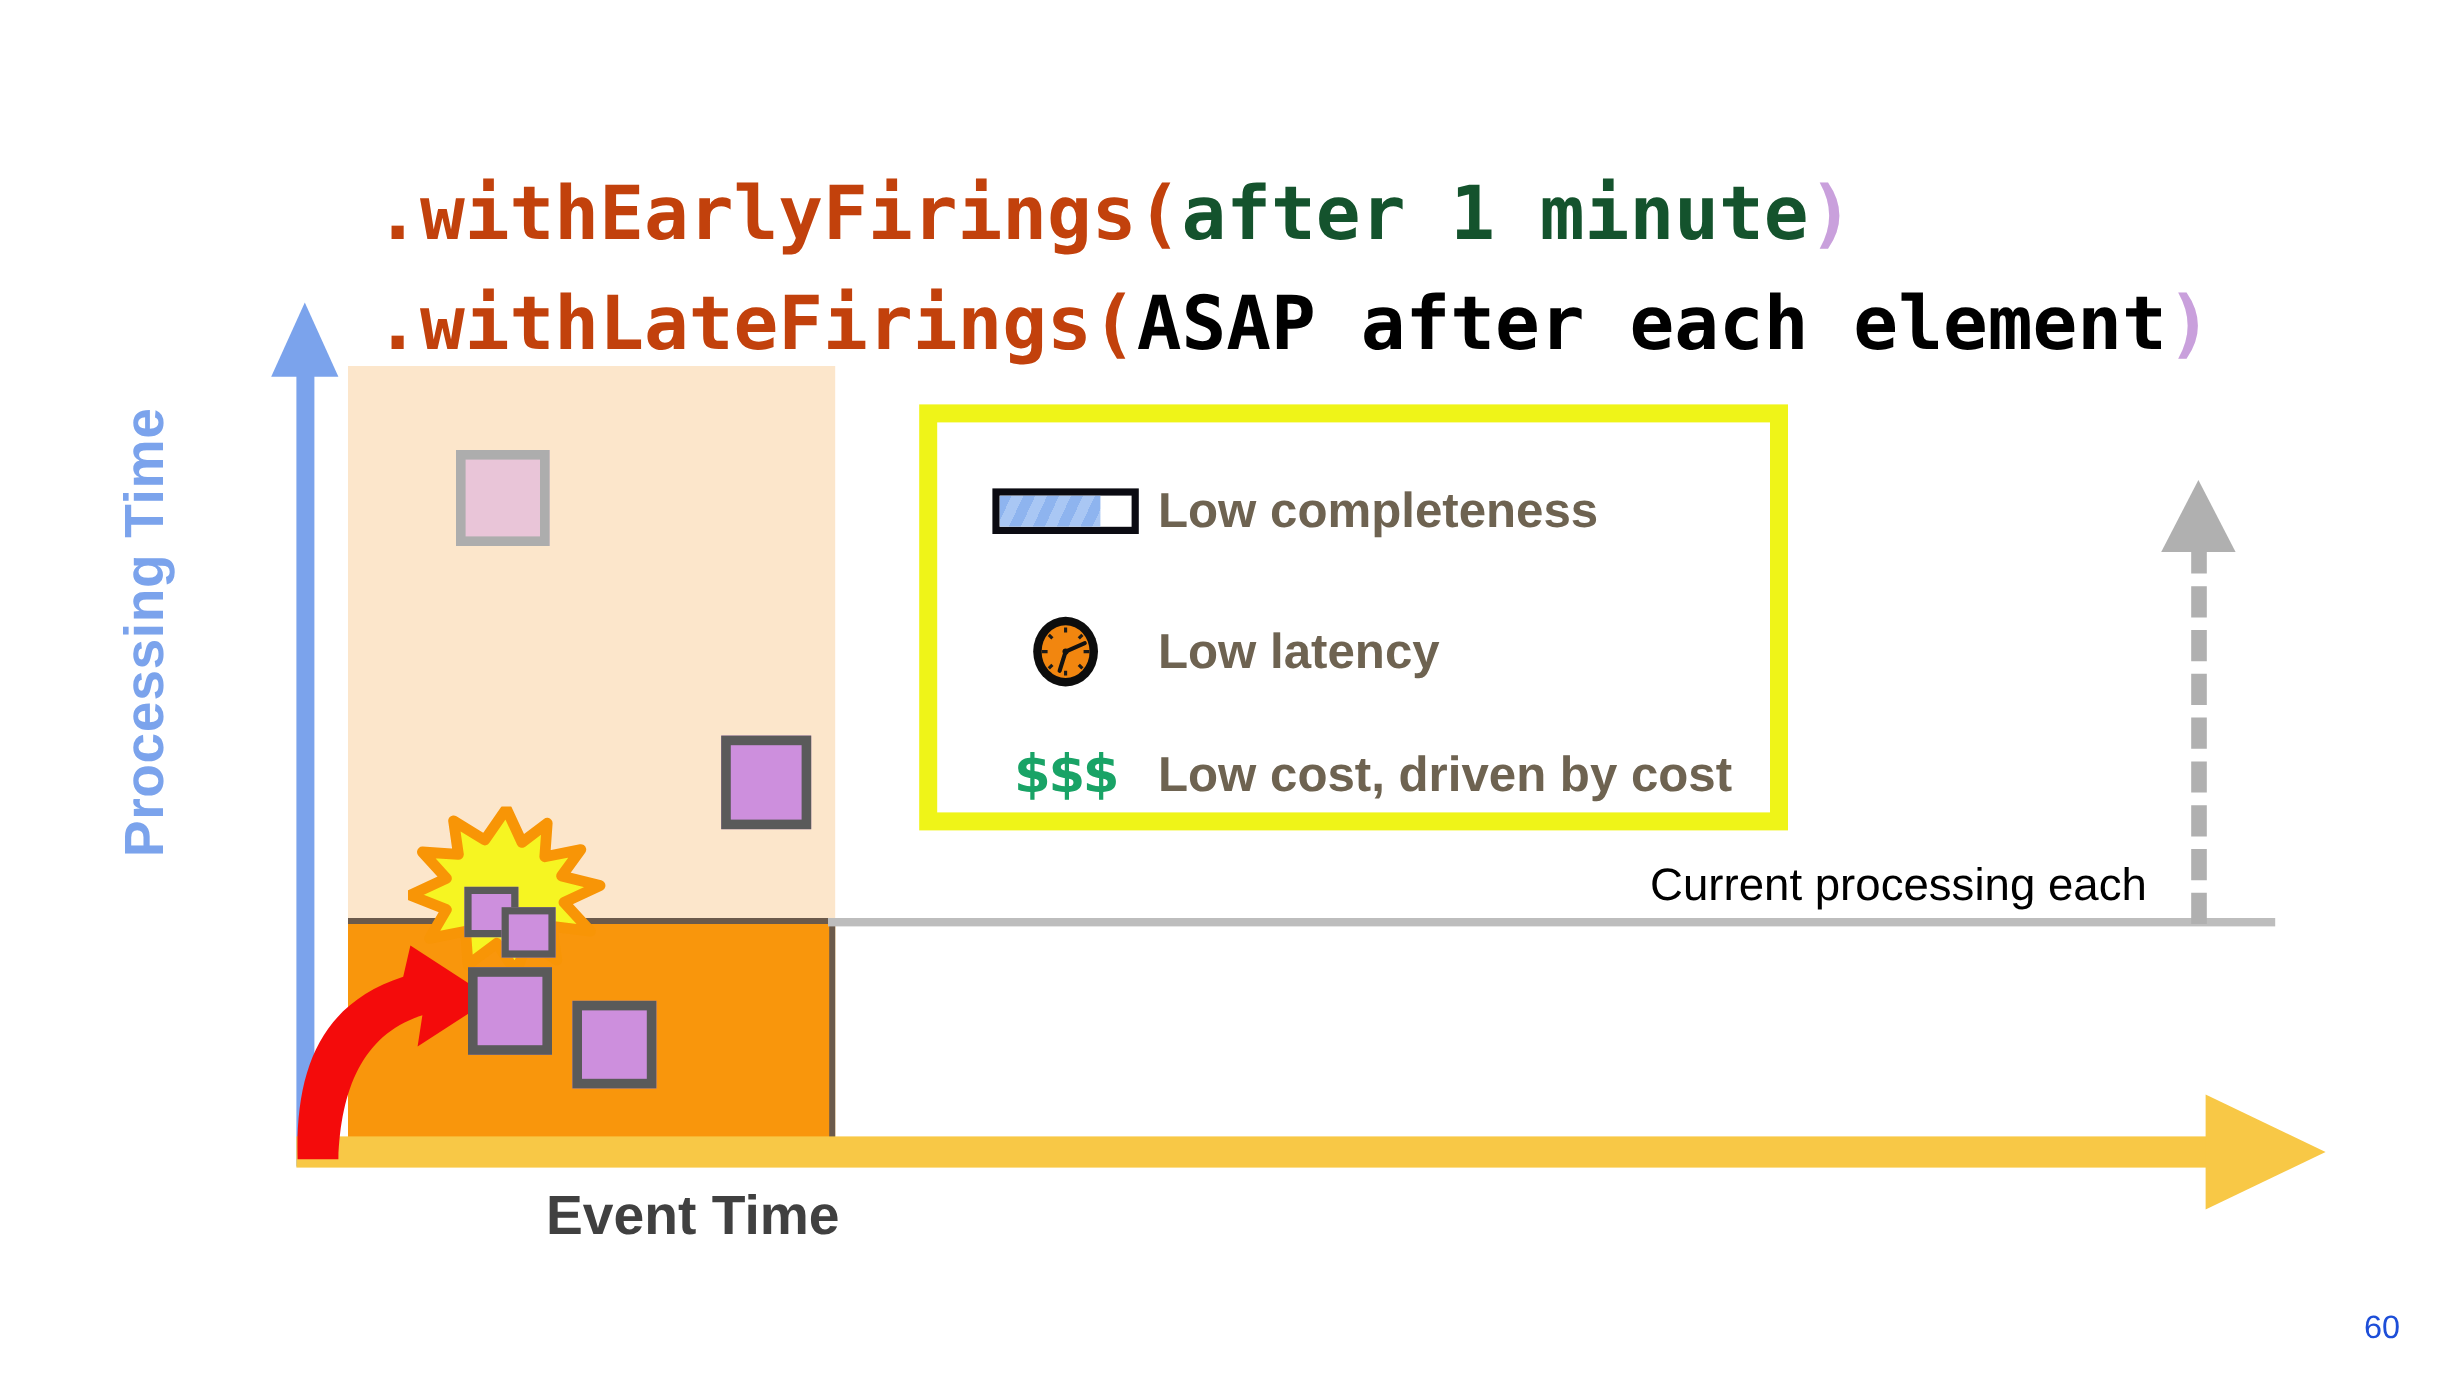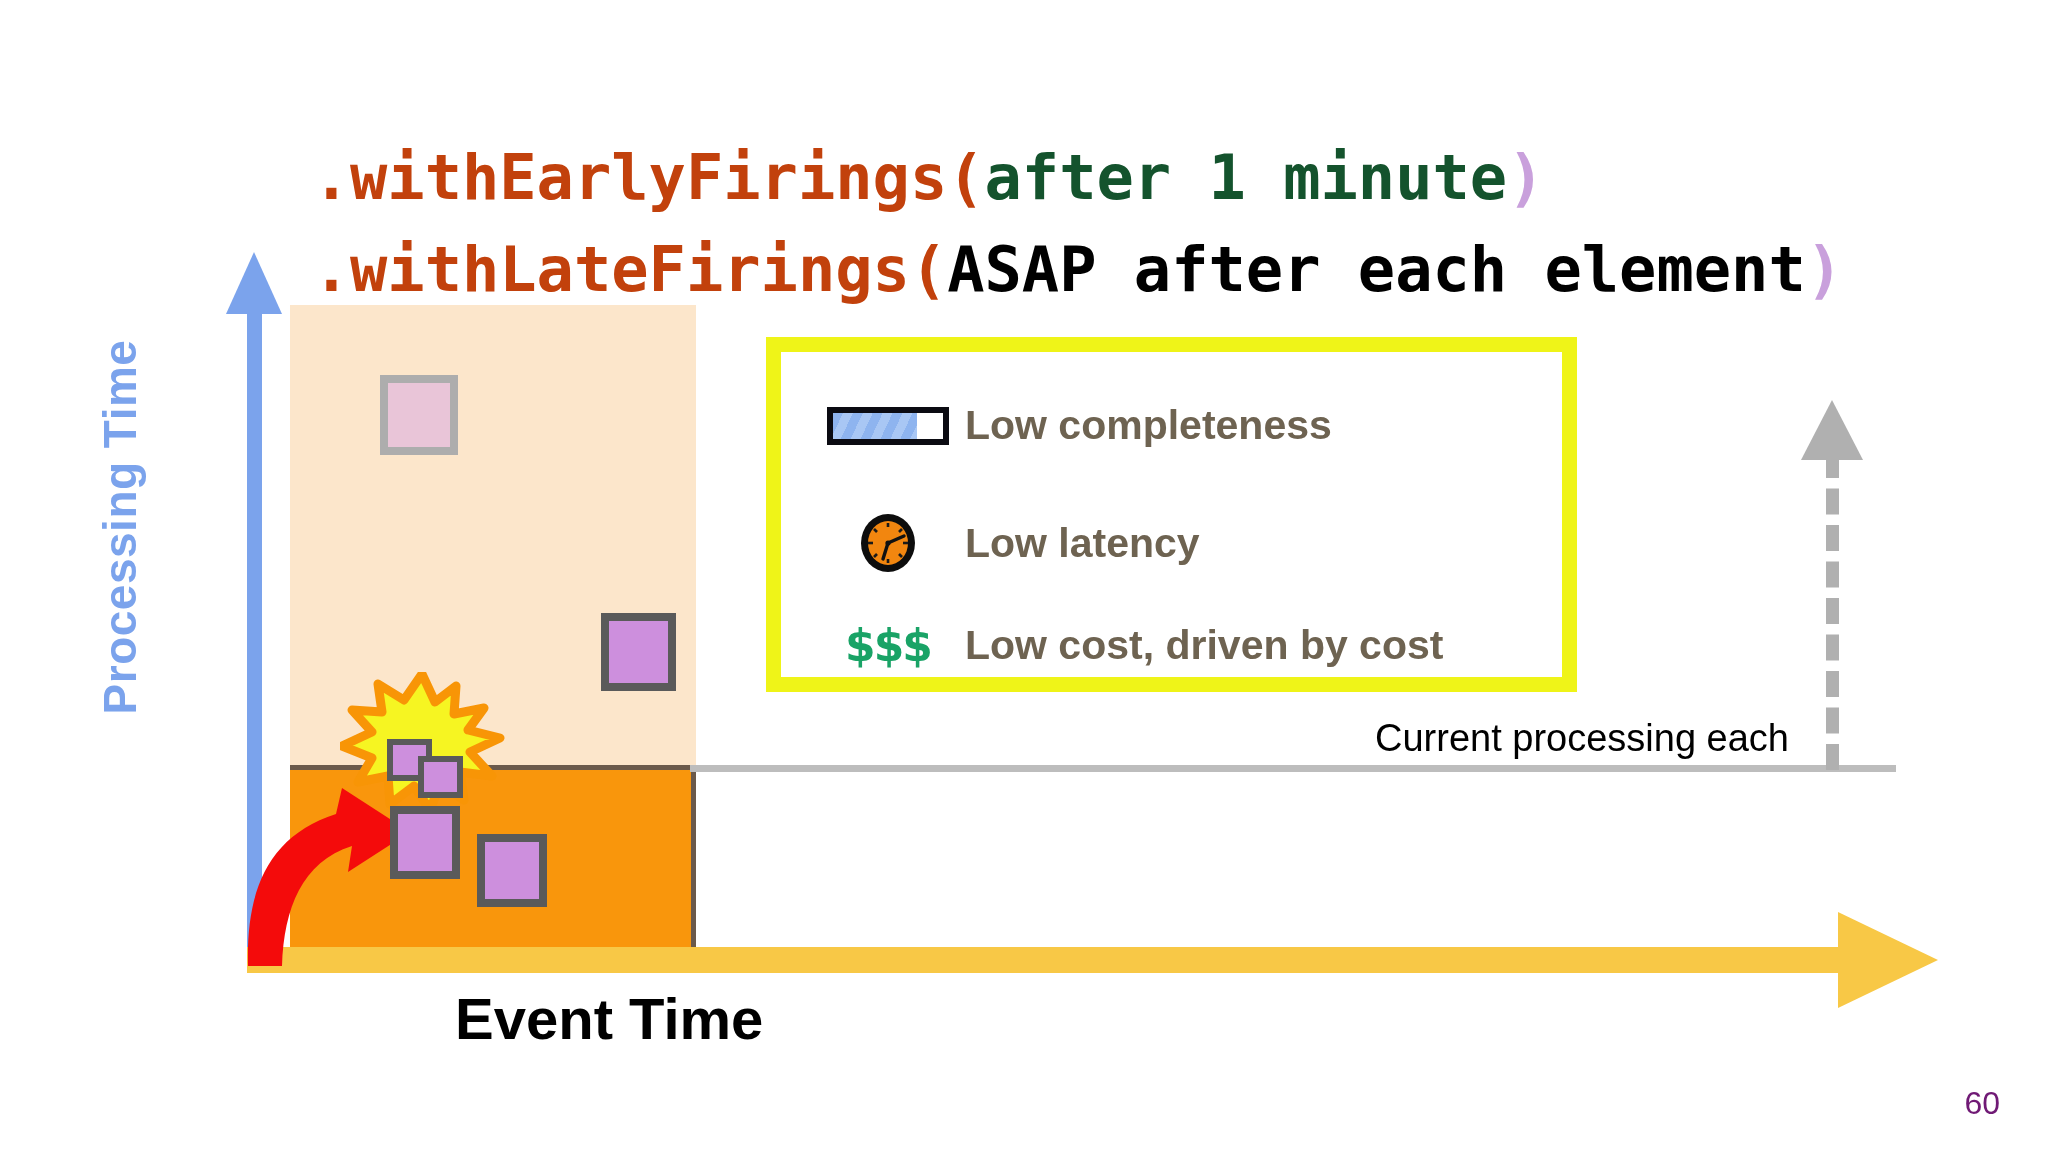--- a/index.html
+++ b/index.html
@@ -85,22 +85,22 @@
     top: 912px;
     width: 0; height: 0;
     border-top: 48px solid transparent;
     border-bottom: 48px solid transparent;
     border-left: 100px solid #f8c846;
   }
   #x-axis-label {
     position: absolute;
     left: 455px;
     top: 985px;
-    color: #000000;
-    font-size: 58px;
+    color: #404040;
+    font-size: 46px;
     font-weight: 700;
   }
 
   
   #pane-upper {
     position: absolute;
     left: 290px;
     top: 305px;
     width: 406px;
     height: 460px;
@@ -180,21 +180,21 @@
     top: 740px;
     width: 260px;
     height: 230px;
   }
 
   
   #legend-box {
     position: absolute;
     left: 766px;
     top: 337px;
-    width: 811px;
+    width: 724px;
     height: 355px;
     background: #ffffff;
     border: 15px solid #eff418;
     box-sizing: border-box;
     padding: 0;
   }
   .legend-row {
     position: absolute;
     left: 42px;
     display: flex;
@@ -245,22 +245,22 @@
     font-weight: 700;
     letter-spacing: -2px;
     font-family: "DejaVu Sans", sans-serif;
   }
 
   
   #page-number {
     position: absolute;
     right: 48px;
     bottom: 30px;
-    color: #701a75;
-    font-size: 32px;
+    color: #1d4ed8;
+    font-size: 27px;
     font-weight: 400;
   }
 </style>
 </head>
 <body>
 
 <div id="code-line-1" class="code-line">
   <span class="c-gray">.withEarlyFirings(</span><span class="c-green">after 1 minute</span><span class="c-purple">)</span>
 </div>
 

